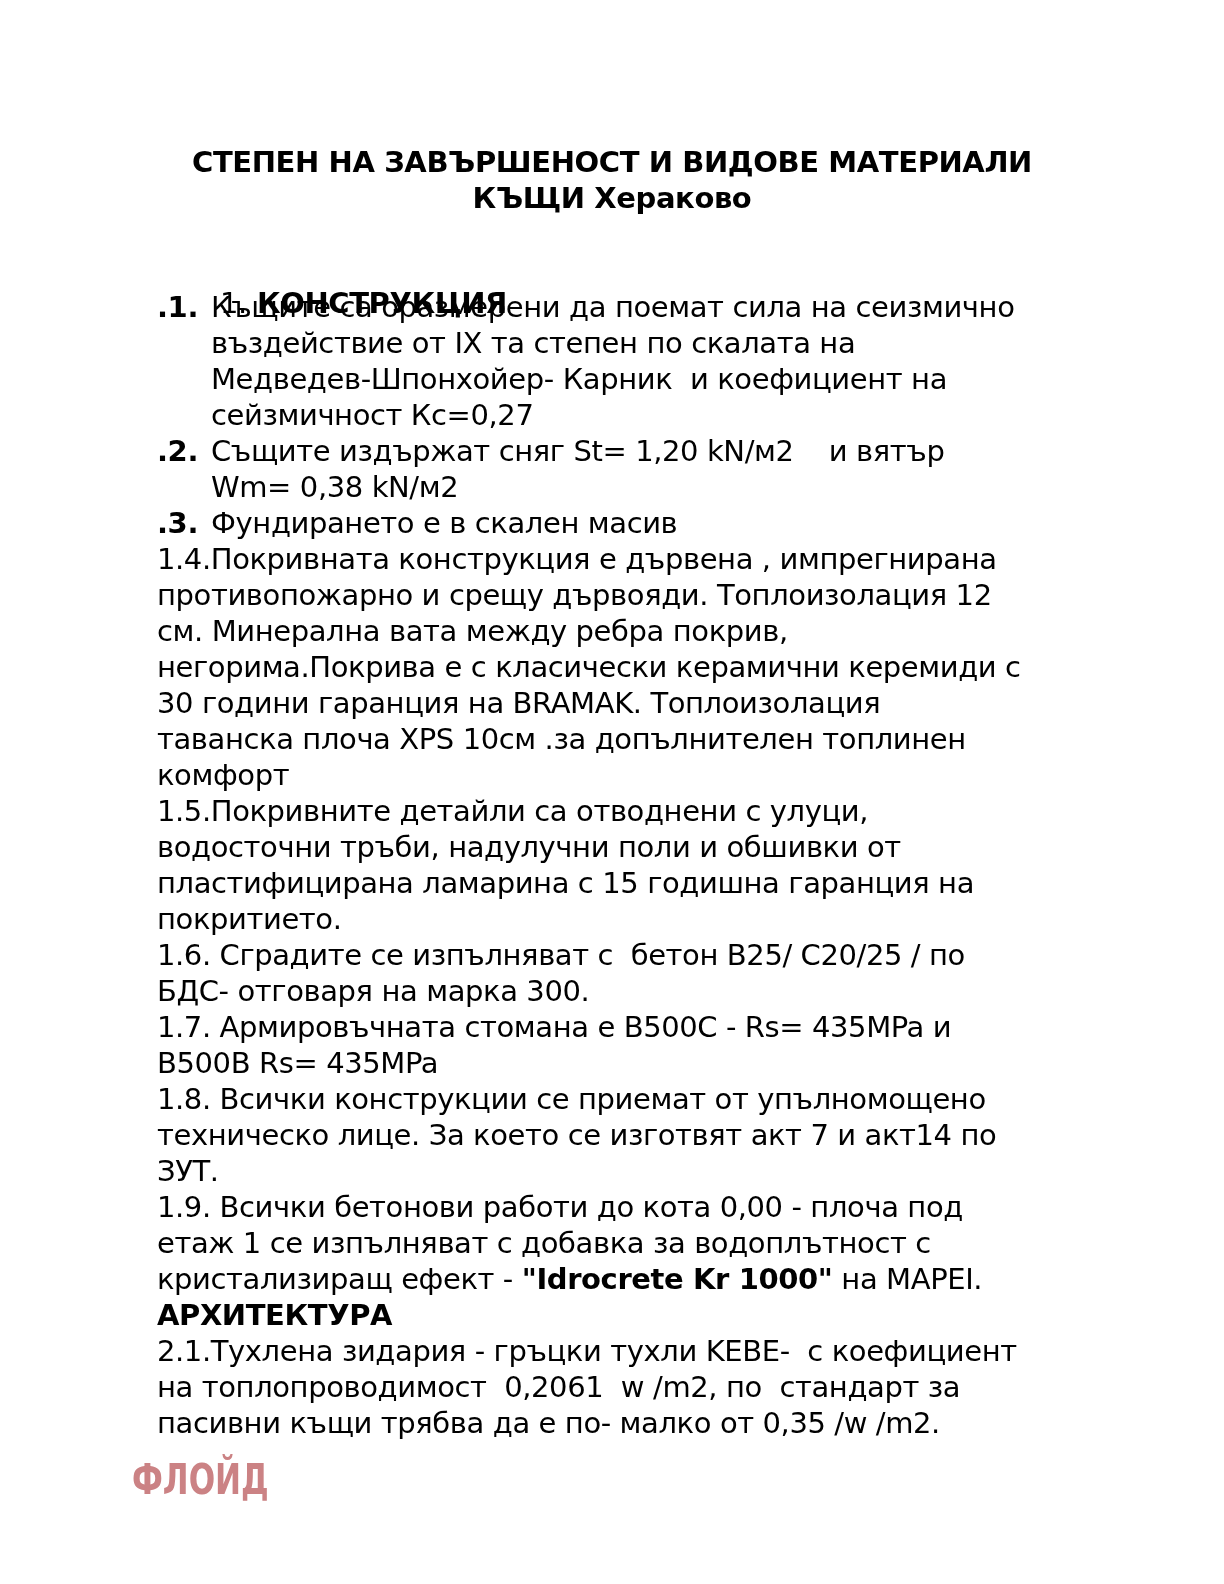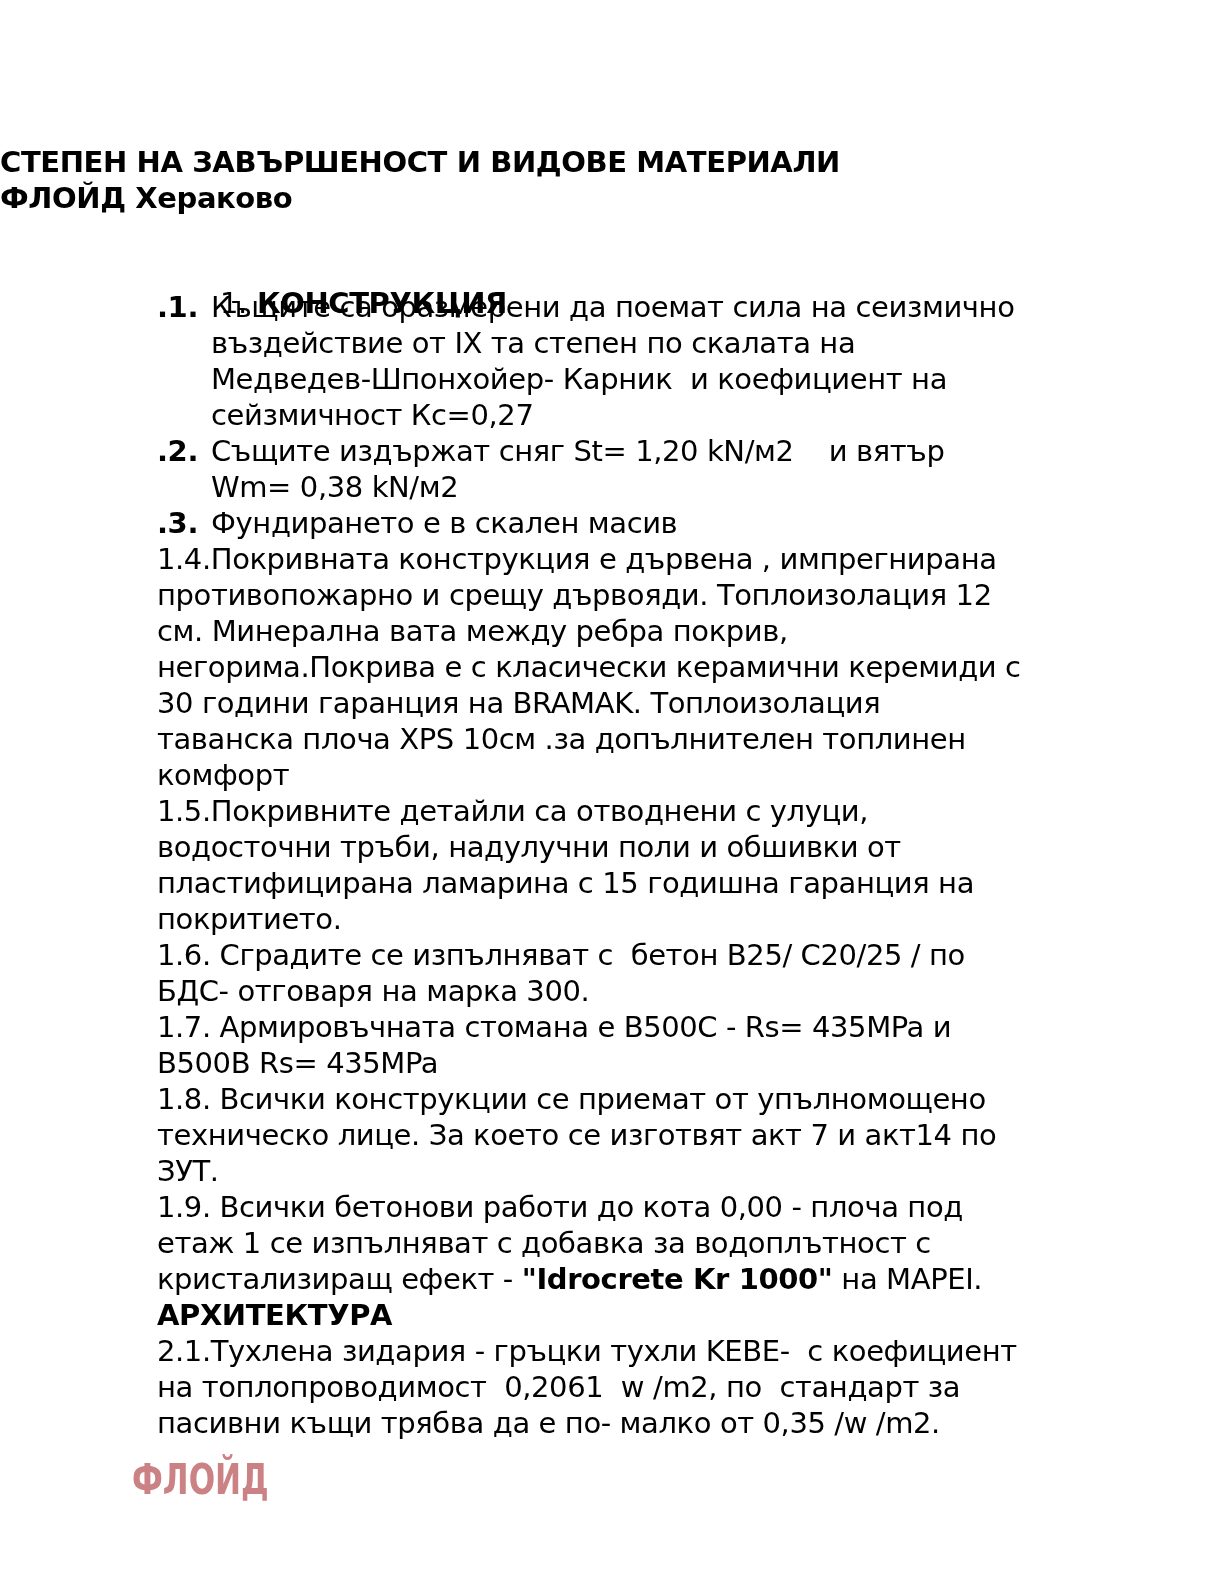--- a/index.html
+++ b/index.html
@@ -2,21 +2,21 @@
 <html><head>
 <meta charset="utf-8">
 <style>
   html,body{margin:0;padding:0;}
   body{
     width:1224px;height:1584px;background:#ffffff;position:relative;
     font-family:"DejaVu Sans","Liberation Sans",sans-serif;color:#000;
     overflow:hidden;
   }
   .doc-title{
-    position:absolute;top:144px;left:0;width:1224px;
+    position:absolute;top:144px;left:0;width:1224px;text-align:center;
     font-size:29px;line-height:36px;font-weight:bold;letter-spacing:-0.4px;
     white-space:pre-wrap;
   }
   .section-heading{
     position:absolute;top:253px;left:220px;
     font-size:29px;line-height:36px;letter-spacing:-0.4px;margin-top:32px;
   }
   .section-heading .num{font-weight:normal;margin-right:10px;}
   .section-heading .lbl{font-weight:bold;}
   .body-text{
@@ -32,19 +32,19 @@
   .watermark{
     position:absolute;top:1459px;left:132px;
     font-size:42px;line-height:1;font-weight:bold;letter-spacing:0;
     transform:scaleX(0.74);transform-origin:0 0;
     white-space:nowrap;
   }
 </style>
 </head>
 <body>
 
-<div class="doc-title"><div>СТЕПЕН НА ЗАВЪРШЕНОСТ И ВИДОВЕ МАТЕРИАЛИ</div><div>ФЛОЙД Хераково</div></div>
+<div class="doc-title"><div>СТЕПЕН НА ЗАВЪРШЕНОСТ И ВИДОВЕ МАТЕРИАЛИ</div><div>КЪЩИ Хераково</div></div>
 
 <div class="section-heading"><span class="num">1.</span><span class="lbl">КОНСТРУКЦИЯ</span></div>
 
 <div class="body-text"><div class="para hang"><span class="marker">.1.</span><span>Къщите са оразмерени да поемат сила на сеизмично<br>въздействие от IX та степен по скалата на<br>Медведев-Шпонхойер- Карник  и коефициент на<br>сейзмичност Кс=0,27</span></div><div class="para hang"><span class="marker">.2.</span><span>Същите издържат сняг St= 1,20 kN/м2    и вятър<br>Wm= 0,38 kN/м2</span></div><div class="para hang"><span class="marker">.3.</span><span>Фундирането е в скален масив</span></div><div class="para"><span>1.4.Покривната конструкция е дървена , импрегнирана<br>противопожарно и срещу дървояди. Топлоизолация 12<br>см. Минерална вата между ребра покрив,<br>негорима.Покрива е с класически керамични керемиди с<br>30 години гаранция на BRAMAK. Топлоизолация<br>таванска плоча XPS 10см .за допълнителен топлинен<br>комфорт</span></div><div class="para"><span>1.5.Покривните детайли са отводнени с улуци,<br>водосточни тръби, надулучни поли и обшивки от<br>пластифицирана ламарина с 15 годишна гаранция на<br>покритието.</span></div><div class="para"><span>1.6. Сградите се изпълняват с  бетон В25/ С20/25 / по<br>БДС- отговаря на марка 300.</span></div><div class="para"><span>1.7. Армировъчната стомана е B500C - Rs= 435MPa и<br>B500B Rs= 435MPa</span></div><div class="para"><span>1.8. Всички конструкции се приемат от упълномощено<br>техническо лице. За което се изготвят акт 7 и акт14 по<br>ЗУТ.</span></div><div class="para"><span>1.9. Всички бетонови работи до кота 0,00 - плоча под<br>етаж 1 се изпълняват с добавка за водоплътност с</span><br><span>кристализиращ ефект - </span><b>"Idrocrete Kr 1000"</b><span> на MAPEI.</span></div><div class="para arch-heading">АРХИТЕКТУРА</div><div class="para"><span>2.1.Тухлена зидария - гръцки тухли KEBE-  с коефициент<br>на топлопроводимост  0,2061  w /m2, по  стандарт за<br>пасивни къщи трябва да е по- малко от 0,35 /w /m2.</span></div></div>
 
 <div class="watermark" style="color: rgb(203, 130, 132);">ФЛОЙД</div>
 
 </body></html>

